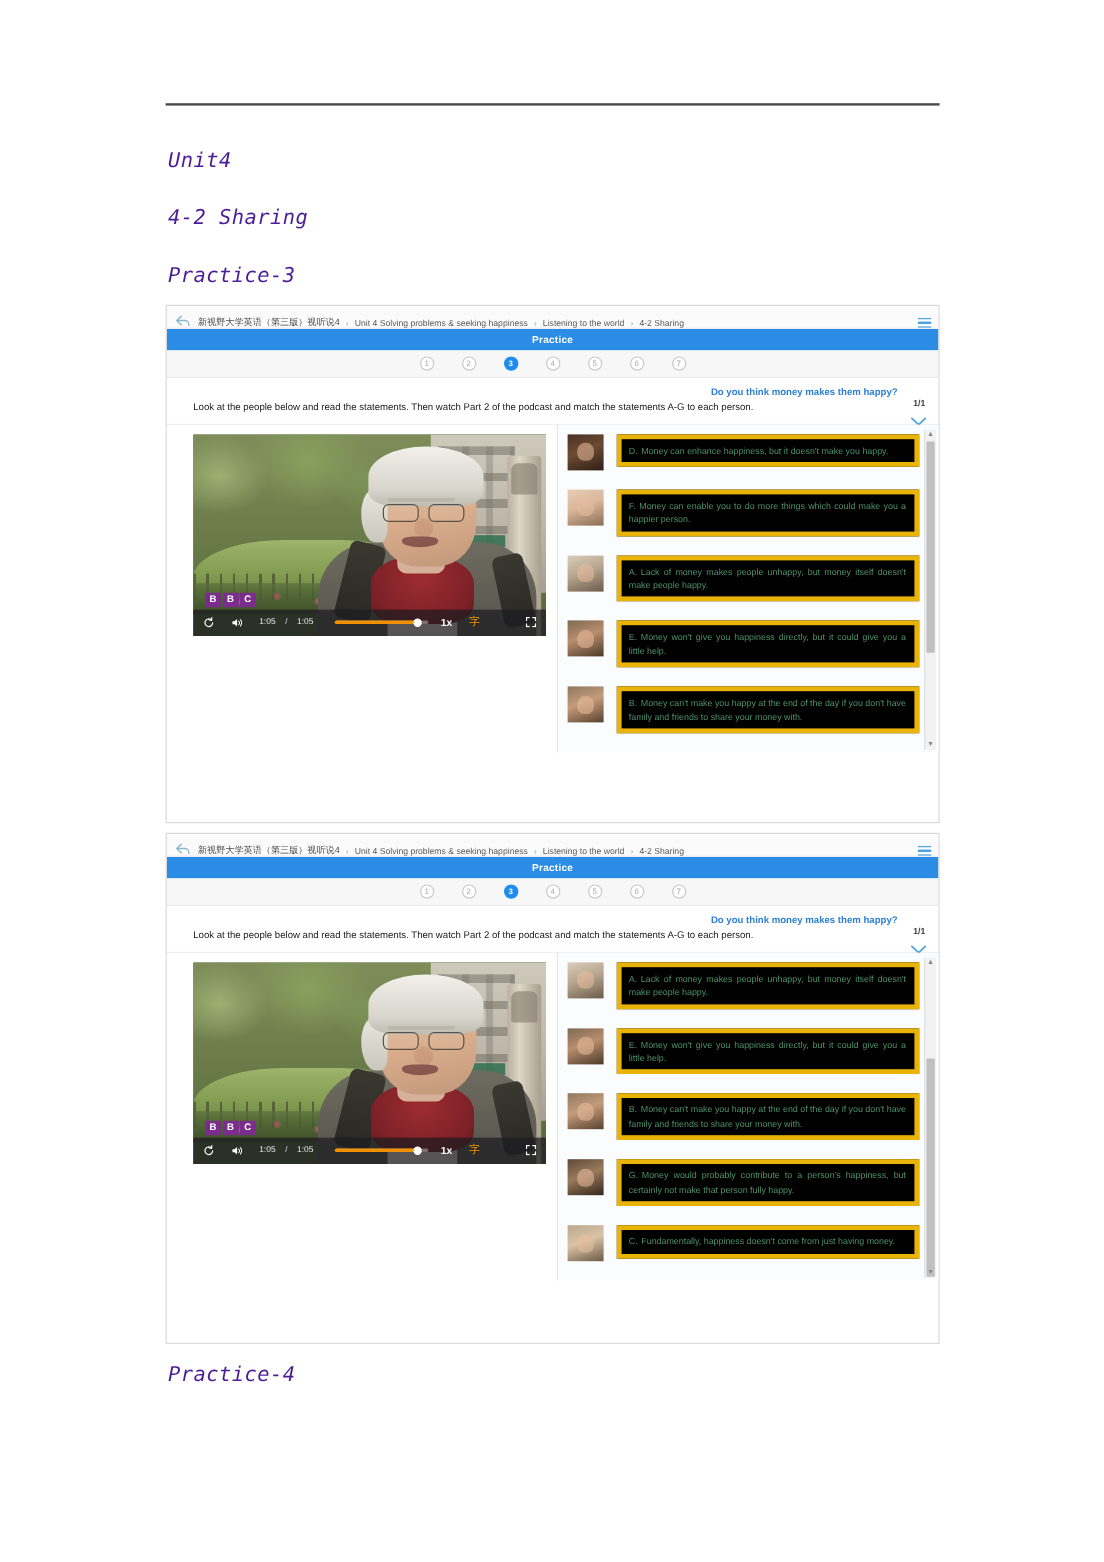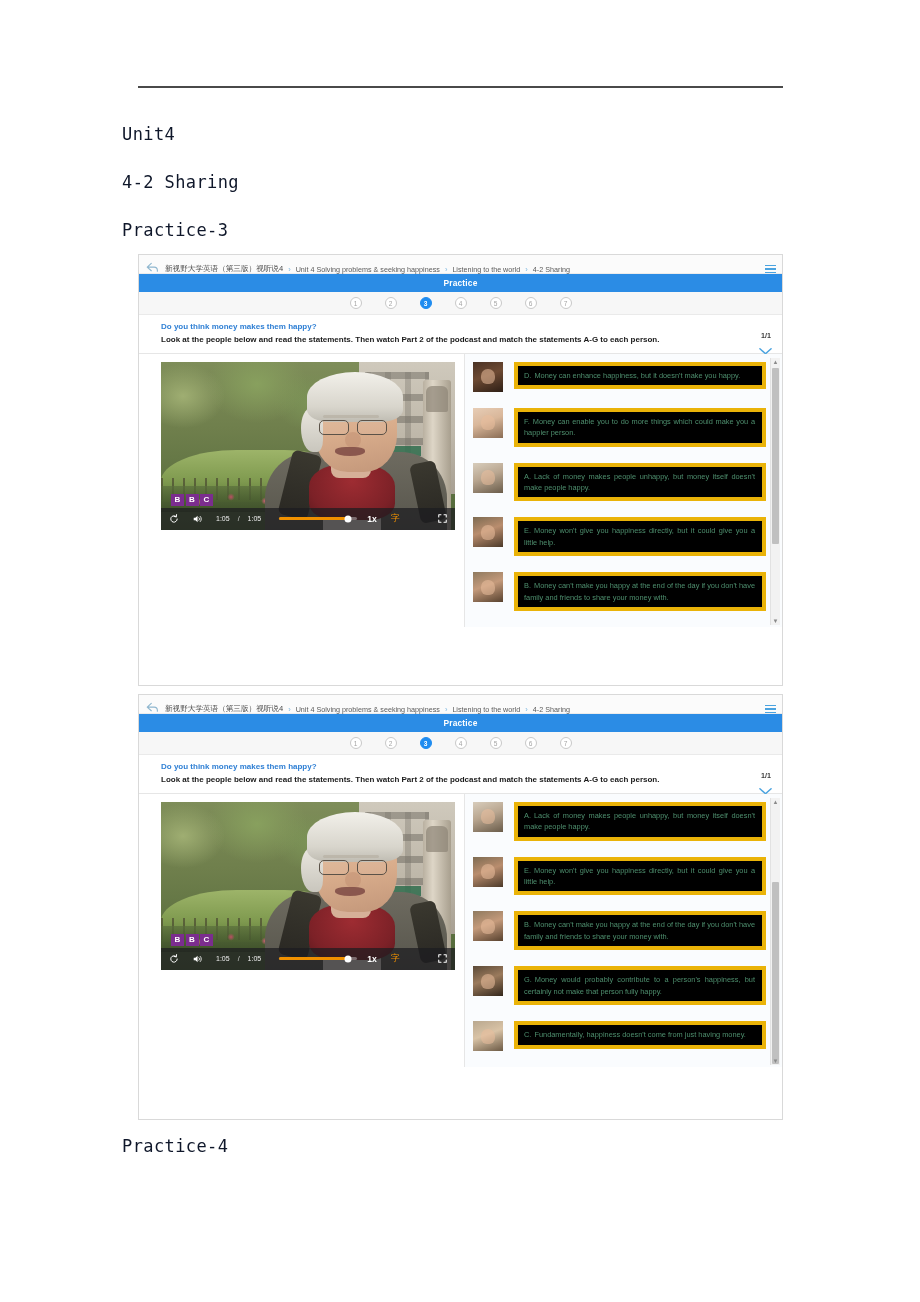--- a/index.html
+++ b/index.html
@@ -26,26 +26,27 @@
   .top-rule {
     position: absolute;
     left: 138px;
     top: 86px;
     width: 645px;
     height: 0;
     border-top: 2px solid #4a4a4a;
   }
   .doc-heading {
     position: absolute;
-    left: 122px;
+    left: 140px;
     font-family: "DejaVu Sans Mono", monospace;
     font-size: 17px;
-    color: #0f172a;
+    color: #4c1d95;
     letter-spacing: 0.4px;
     white-space: nowrap;
+    font-style: italic;
   }
   .h-unit   { top: 124px; }
   .h-sub    { top: 172px; }
   .h-p3     { top: 220px; }
   .h-p4     { top: 1136px; text-align: center; }
 
   
   .shot {
     position: absolute;
     left: 138px;
@@ -151,25 +152,26 @@
   .qblock {
     position: relative;
     padding: 7px 34px 7px 22px;
     background: #fff;
   }
   .q-title {
     color: #2e7fd4;
     font-size: 8px;
     font-weight: bold;
     margin-bottom: 3px;
+    text-align: right;
   }
   .q-body {
     color: #1a1a1a;
     font-size: 8px;
-    font-weight: bold;
+    font-weight: normal;
     line-height: 1.45;
     max-width: 592px;
   }
   .q-count {
     position: absolute;
     right: 11px;
     top: 16px;
     font-size: 7.2px;
     color: #3b3b3b;
     font-weight: bold;

